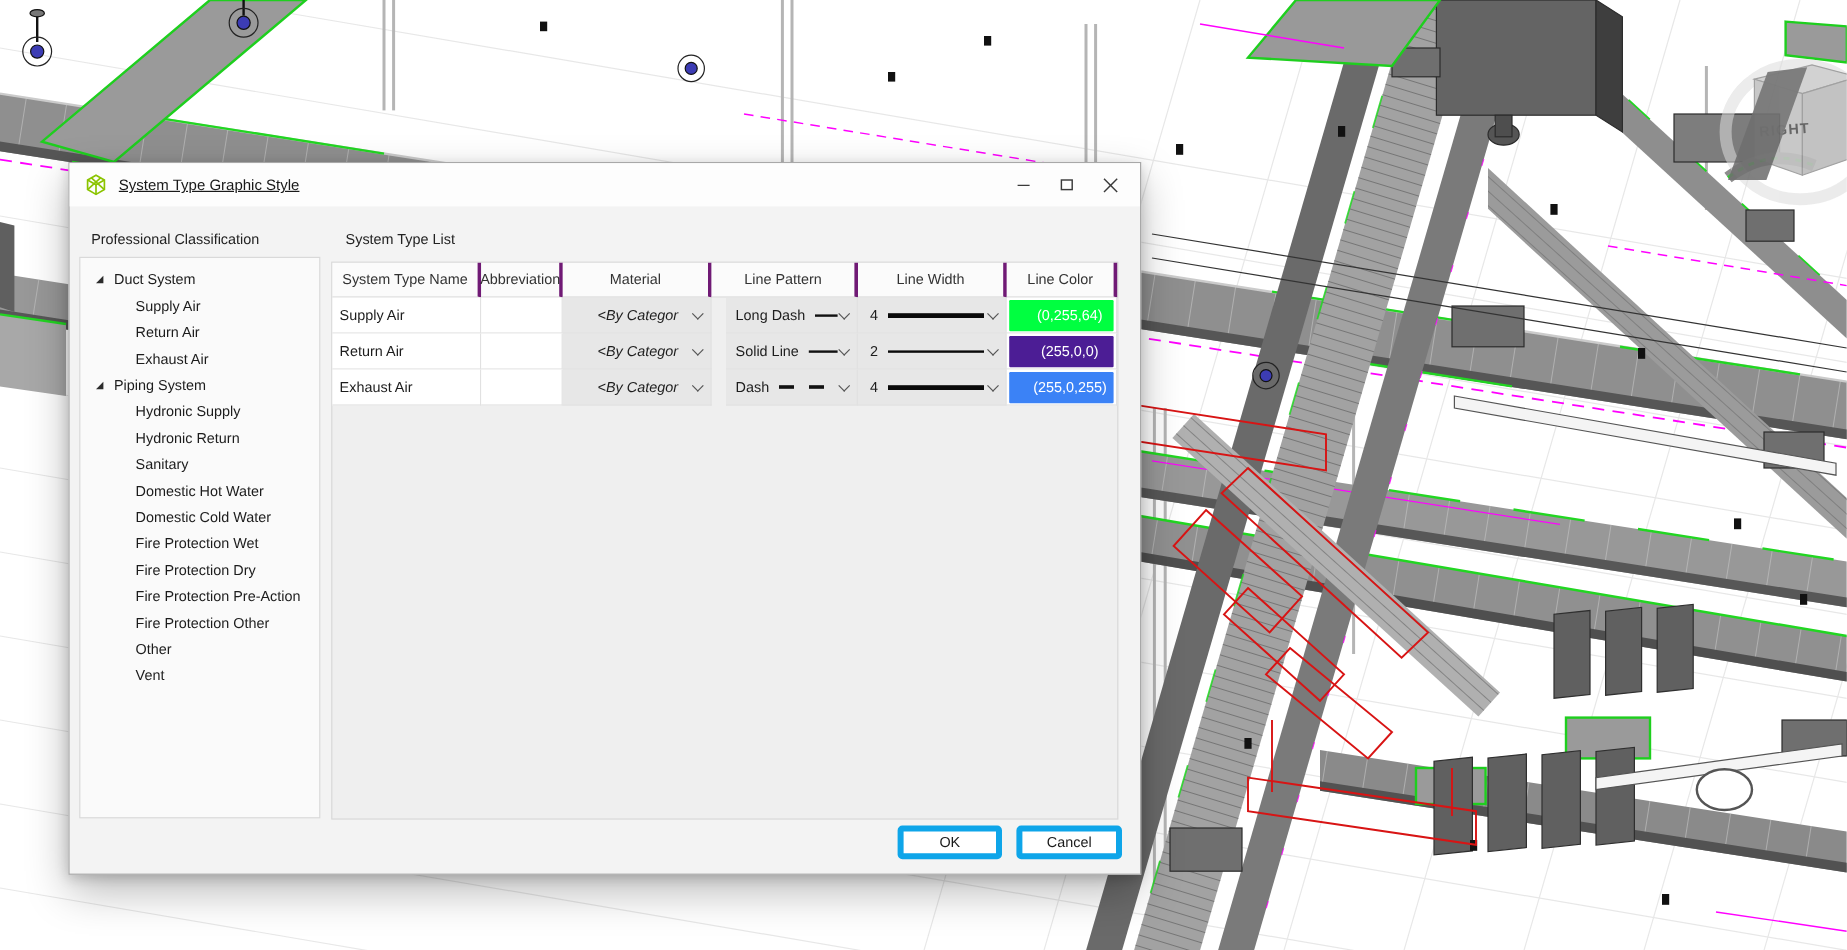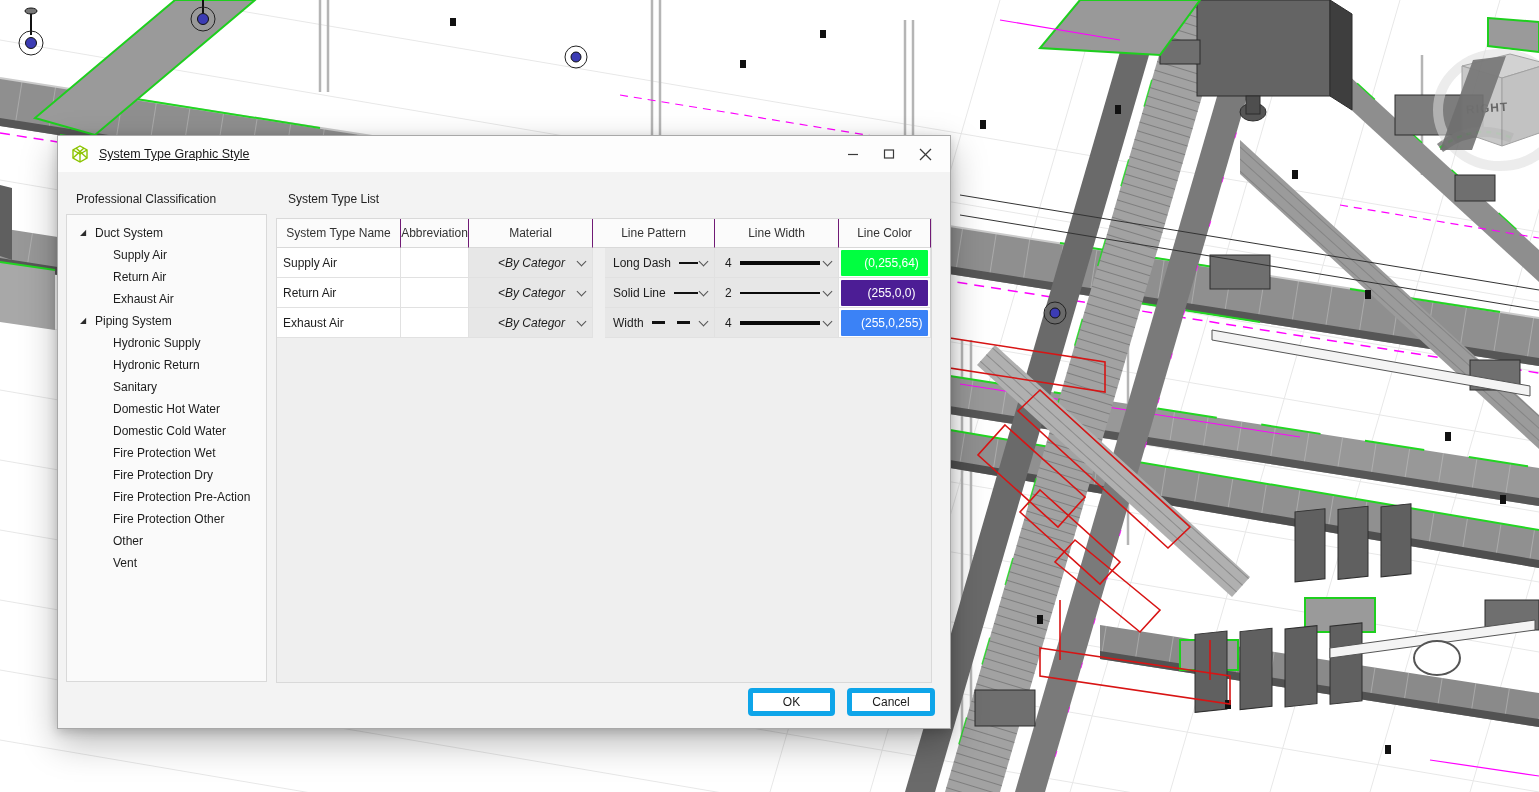--- a/index.html
+++ b/index.html
@@ -42,21 +42,21 @@
   .node.parent .n-label{margin-left:5px;}
   .node.child .n-label{margin-left:46px;}
 
   
   .table-panel{
     position:absolute;left:218px;top:82px;width:656px;height:465px;
     background:#efefef;border:1px solid #d9d9d9;box-sizing:border-box;
   }
   .grid{display:grid;grid-template-columns:124px 68px 124px 122px 124px 92px;}
   .th{
-    height:29px;background:#fbfbfb;border-right:1px solid #701a75;border-bottom:1px solid #d9d9d9;
+    height:29px;background:#fbfbfb;border-right:3px solid #701a75;border-bottom:1px solid #d9d9d9;
     display:flex;align-items:center;justify-content:center;font-size:12px;color:#333;box-sizing:border-box;
   }
   .th:last-child{border-right:0;}
   .td{
     height:30px;background:#ffffff;border-right:1px solid #e1e1e1;border-bottom:1px solid #e1e1e1;
     display:flex;align-items:center;font-size:12px;color:#1d1d1d;box-sizing:border-box;overflow:hidden;
   }
   .td.name{padding-left:6px;}
   .td.drop{background:#e7e7e7;}
   .chev{width:6px;height:6px;border-right:1.4px solid #555;border-bottom:1.4px solid #555;
@@ -449,21 +449,21 @@
         <button class="color-btn" style="background-color: #4c1d95;">(255,0,0)</button>
       </div>
 
       <div class="td name">Exhaust Air</div>
       <div class="td"></div>
       <div class="td drop material">
         <span class="dd-text">&lt;By Categor</span>
         <span class="chev"></span>
       </div>
       <div class="td drop pattern">
-        <span class="dd-text">Width</span>
+        <span class="dd-text">Dash</span>
         <span class="pattern-preview" data-pattern="dash"></span>
         <span class="chev"></span>
       </div>
       <div class="td drop width">
         <span class="dd-text">4</span>
         <span class="width-preview" data-width="4"></span>
         <span class="chev"></span>
       </div>
       <div class="td colorcell">
         <button class="color-btn" style="background-color: #3b82f6;">(255,0,255)</button>

